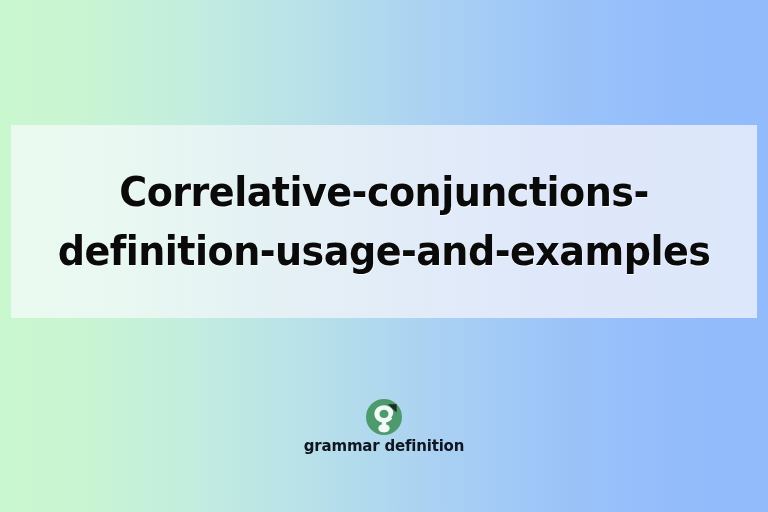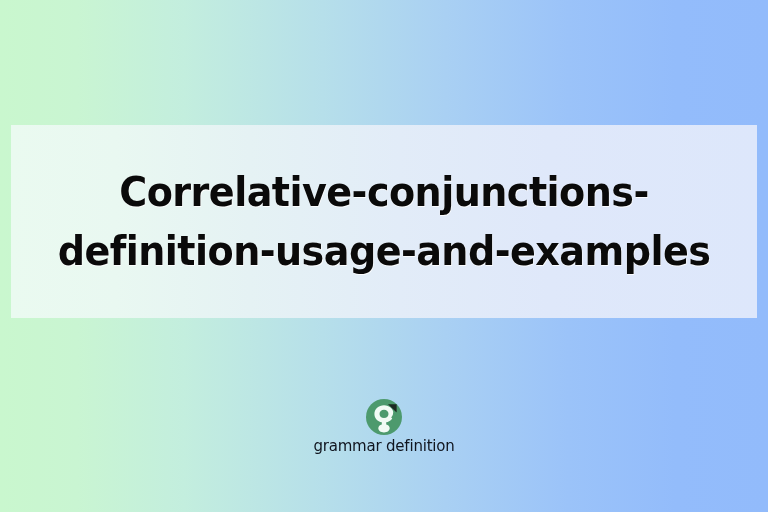--- a/index.html
+++ b/index.html
@@ -83,21 +83,21 @@
 
   #logo-mark {
     width: 38px;
     height: 38px;
     display: block;
   }
 
   #logo-wordmark {
     margin-top: 3px;
     font-family: "DejaVu Sans", sans-serif;
-    font-weight: normal;
+    font-weight: bold;
     font-size: 15px;
     letter-spacing: -0.2px;
     color: #10151f;
     line-height: 1;
     white-space: nowrap;
   }
 </style>
 </head>
 <body>
 

